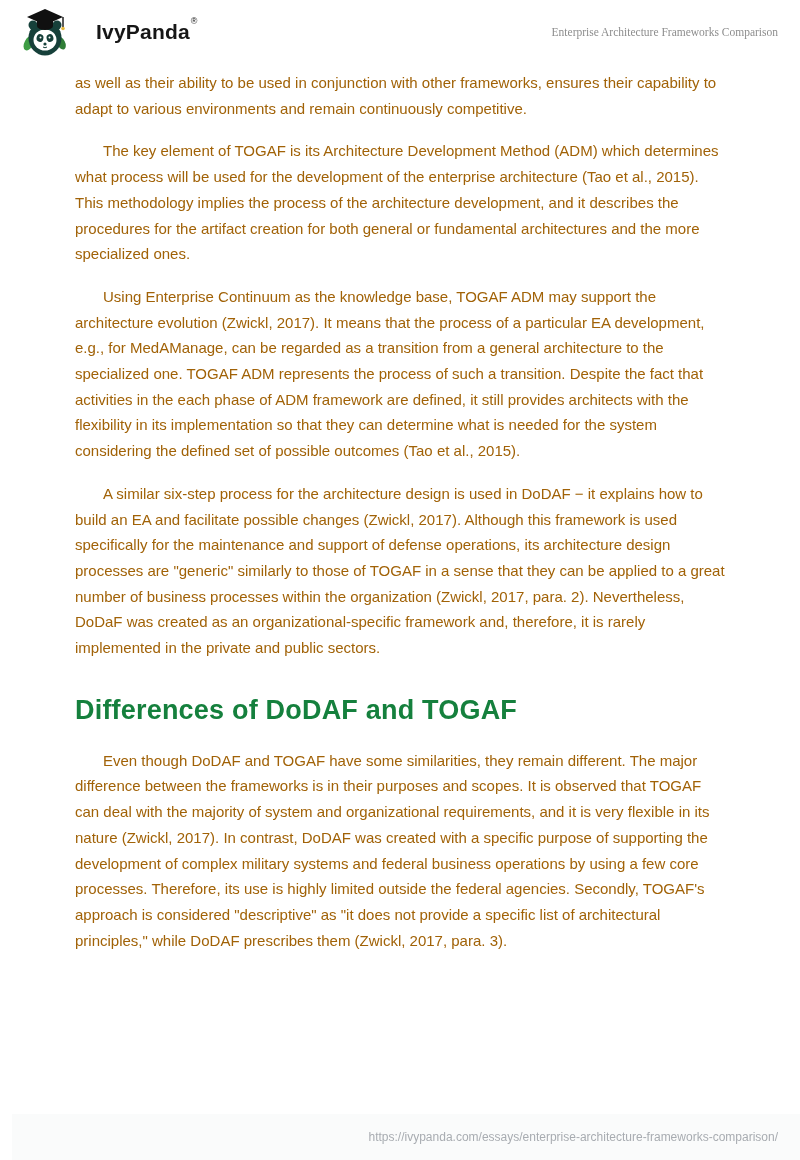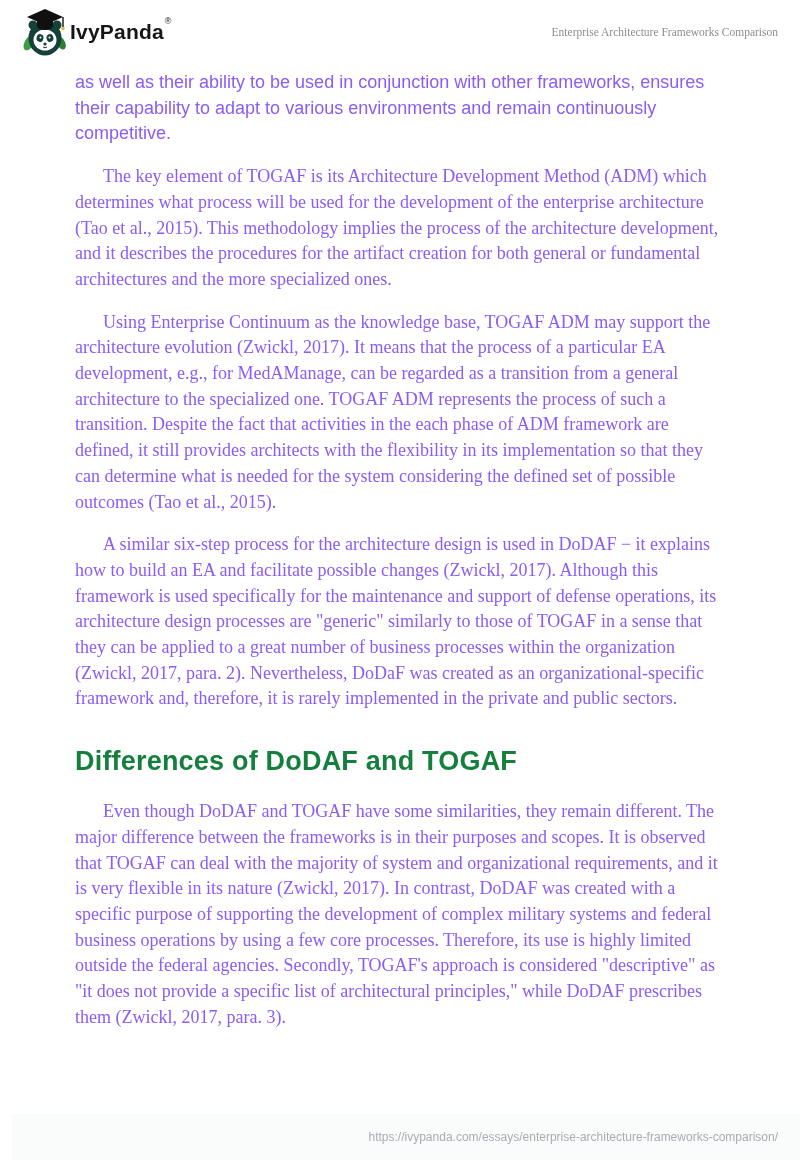--- a/index.html
+++ b/index.html
@@ -19,21 +19,21 @@
     position: absolute;
     top: 0; left: 0; right: 0;
     height: 64px;
     display: flex;
     align-items: center;
     padding: 0 22px;
   }
   .brand {
     display: flex;
     align-items: center;
-    gap: 2px;
+    gap: 28px;
     text-decoration: none;
     cursor: pointer;
   }
   .brand-name {
     font-size: 21px;
     font-weight: bold;
     color: #161616;
     letter-spacing: 0.2px;
   }
   .brand-reg {
@@ -55,25 +55,25 @@
   
   .body-text {
     position: absolute;
     top: 70px;
     left: 75px;
     width: 650px;
     color: #222222;
   }
   p.para {
     margin: 0 0 17px 0;
-    font-size: 18px;
+    font-size: 15px;
     line-height: 25.7px;
-    color: #8b5cf6;
+    color: #a16207;
   }
-  p.indent { text-indent: 28px; font-family: Liberation Serif, serif; }
+  p.indent { text-indent: 28px; }
   h1.section-heading {
     margin: 34px 0 22px 0;
     font-size: 27px;
     font-weight: bold;
     color: #15803d;
     letter-spacing: 0.2px;
   }
 
   
   .footer {

